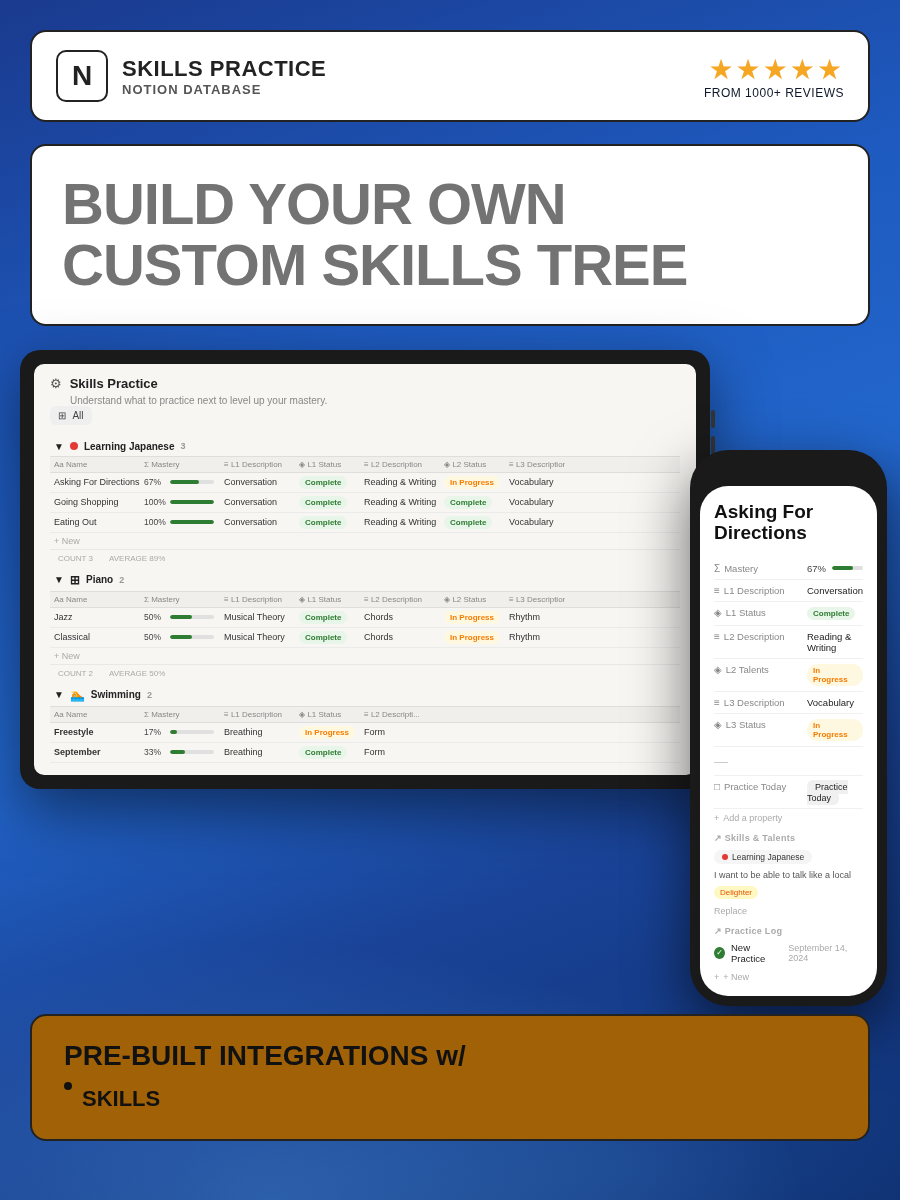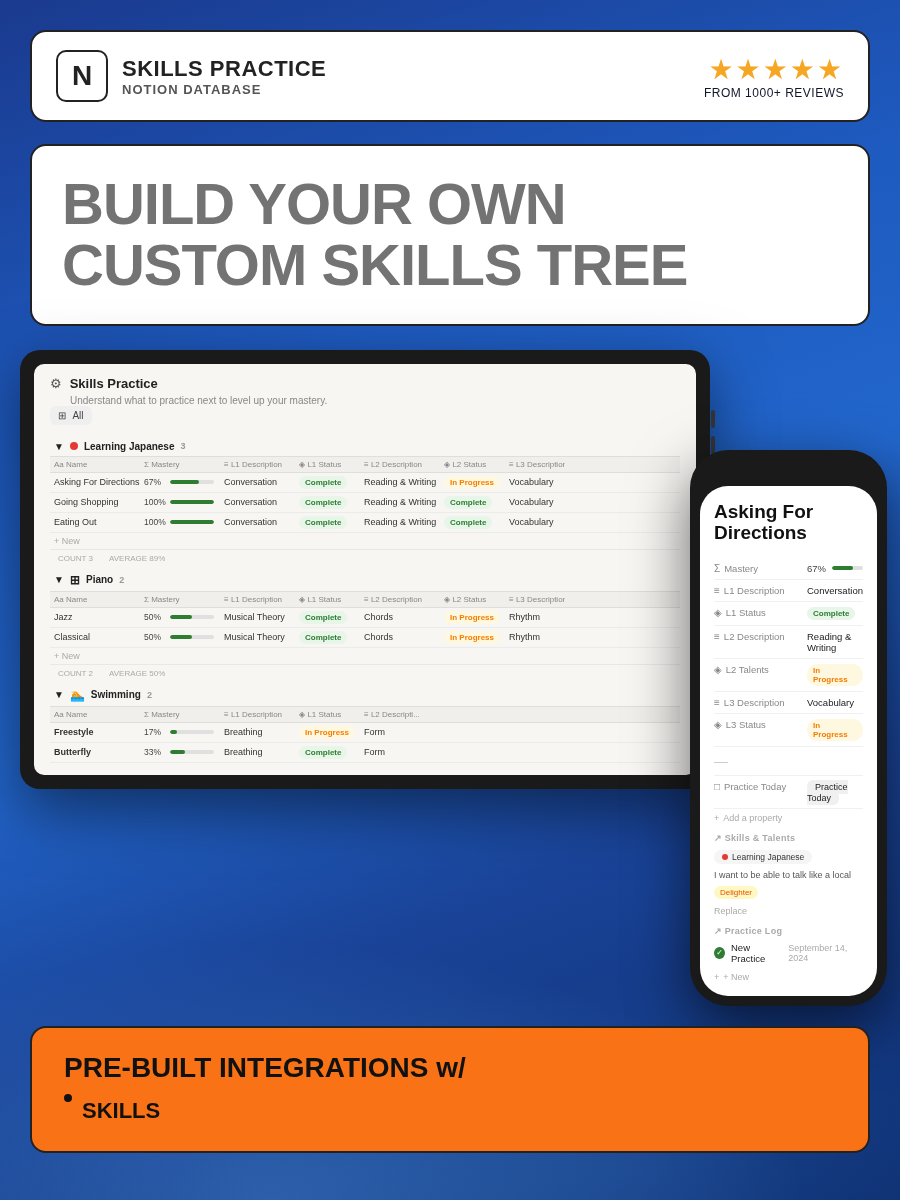--- a/index.html
+++ b/index.html
@@ -411,22 +411,22 @@
       gap: 4px;
       padding: 4px 0;
       font-size: 9px;
       color: #aaa;
     }
 
     
     .bottom-card {
       position: relative;
       z-index: 10;
-      margin: 20px 30px 0 30px;
-      background: #f97316;
+      margin: 8px 30px 0 30px;
+      background: #a16207;
       border-radius: 16px;
       padding: 24px 32px;
       border: 2px solid #222;
     }
     .bottom-title {
       font-size: 28px;
       font-weight: 900;
       color: #111;
       margin-bottom: 10px;
     }
@@ -667,21 +667,21 @@
                     <div class="mastery-bar-fill" style="width:17%"></div>
                   </div>
               </div>
             </div>
             <div class="cell col-l1desc">Breathing</div>
             <div class="cell col-l1status"><span class="badge badge-inprogress">In Progress</span></div>
             <div class="cell col-l2desc">Form</div>
           </div>
 
           <div class="db-row">
-            <div class="cell col-name" style="font-weight:600">Butterfly</div>
+            <div class="cell col-name" style="font-weight:600">September</div>
             <div class="cell col-mastery">
               <div class="mastery-bar-wrap">
                 <span class="mastery-pct">33%</span>
                 <div class="mastery-bar-bg">
                     <div class="mastery-bar-fill" style="width:33%"></div>
                   </div>
               </div>
             </div>
             <div class="cell col-l1desc">Breathing</div>
             <div class="cell col-l1status"><span class="badge badge-complete">Complete</span></div>

